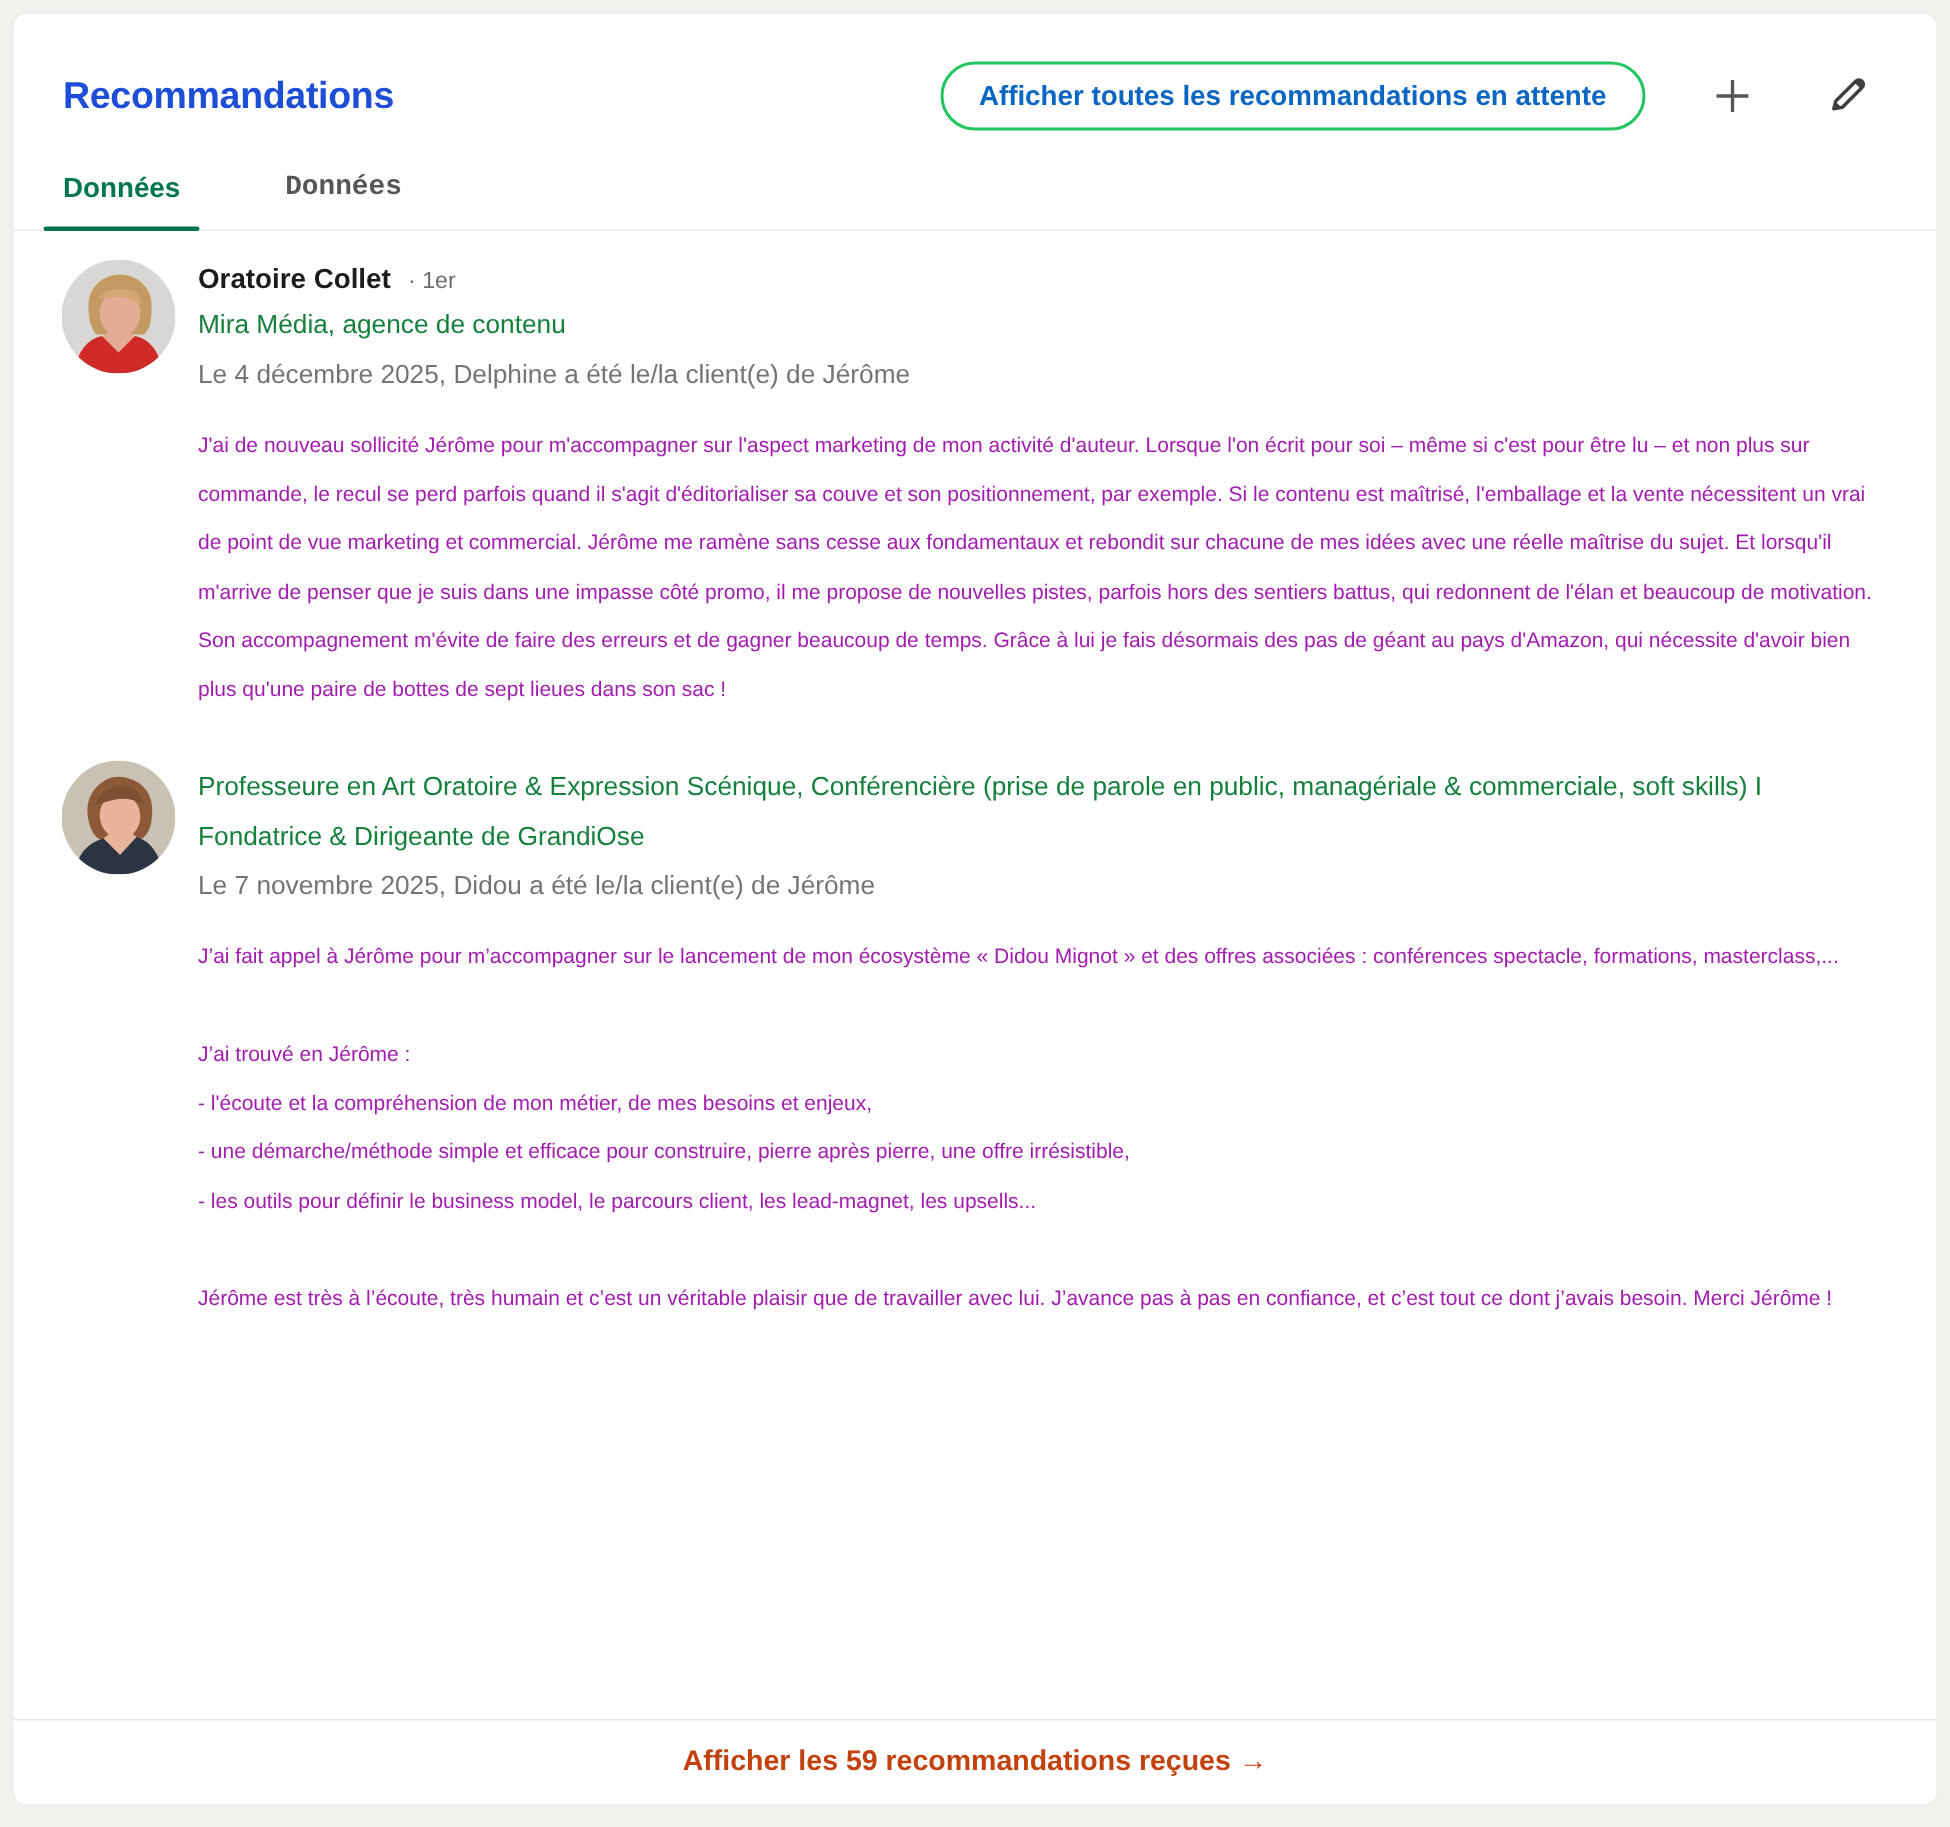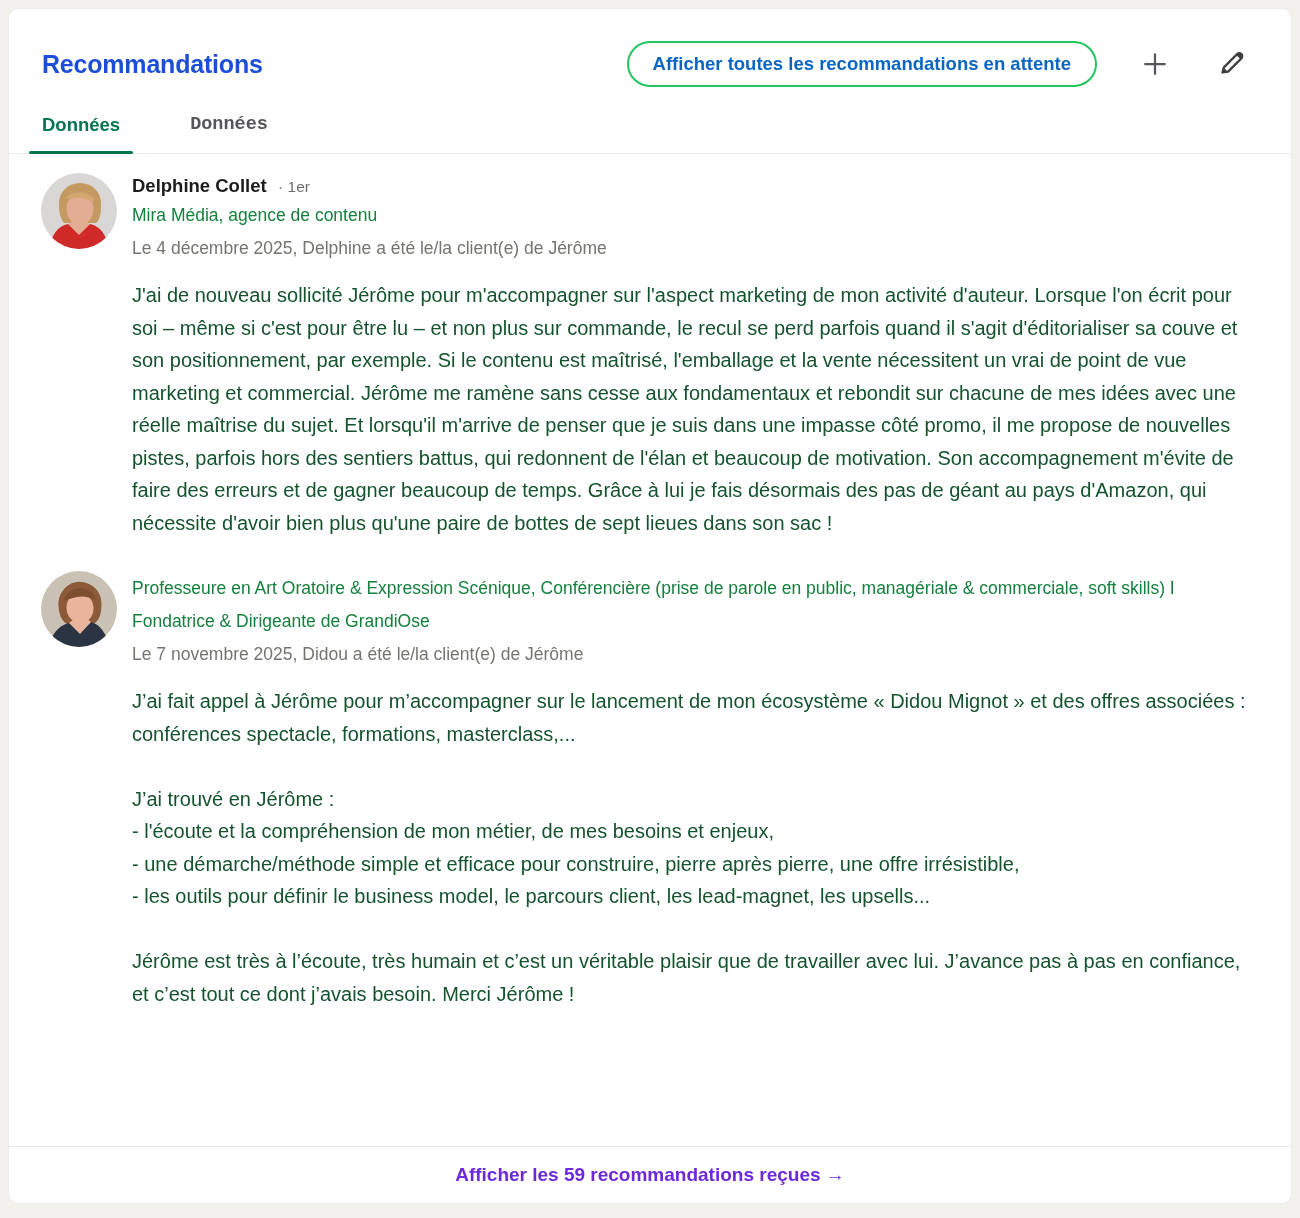--- a/index.html
+++ b/index.html
@@ -81,32 +81,32 @@
   }
   .avatar svg { display: block; }
   .rec-content { flex: 1; min-width: 0; margin-left: 15px; padding-top: 1px; }
   .name-row { line-height: 24px; }
   .rec-name { font-size: 18.5px; font-weight: 700; color: #1c1c1e; cursor: pointer; }
   .rec-degree { font-size: 15.5px; font-weight: 400; color: #6e6e6e; margin-left: 7px; }
   .rec-headline { font-size: 17.5px; color: #15803d; line-height: 33px; }
   .rec-context { font-size: 17.5px; color: #76746f; line-height: 33px; }
   .rec-body {
     margin-top: 14px;
-    font-size: 20px; line-height: 32.5px;
-    color: #14532d;
+    font-size: 14px; line-height: 32.5px;
+    color: #a21caf;
     white-space: pre-line;
     max-width: 1122px;
   }
   
   .card-footer {
     margin-top: auto; flex-shrink: 0;
     height: 57px;
     border-top: 1px solid #e9e7e4;
     display: flex; align-items: center; justify-content: center;
-    font-size: 19px; font-weight: 700; color: #6d28d9;
+    font-size: 19px; font-weight: 700; color: #c2410c;
     cursor: pointer;
   }
 </style>
 </head>
 <body>
 
 <div class="card">
 
   <div class="card-header">
     <h2 class="card-title">Recommandations</h2>
@@ -147,21 +147,21 @@
           <ellipse cx="39" cy="30" rx="21" ry="20" fill="#c59a62"></ellipse>
           <path d="M18 32 Q20 12 39 11 Q59 12 60 34 Q60 46 55 50 L23 50 Q18 44 18 32 Z" fill="#c59a62"></path>
           <ellipse cx="39" cy="36" rx="13.5" ry="15.5" fill="#e3ad93"></ellipse>
           <path d="M24 26 Q30 18 44 20 Q54 22 53 30 Q44 24 36 25 Q28 26 24 26 Z" fill="#d3a870"></path>
           <path d="M8 76 Q12 54 27 51 L38 58 L49 51 Q64 54 68 76 Z" fill="#cf2a27"></path>
           <path d="M27 51 L38 62 L49 51 L44 48 L32 48 Z" fill="#e3ad93"></path>
         </svg>
       </div>
       <div class="rec-content">
         <div class="name-row">
-          <span class="rec-name">Delphine Collet</span>
+          <span class="rec-name">Oratoire Collet</span>
           <span class="rec-degree">· 1er</span>
         </div>
         <div class="rec-headline">Mira Média, agence de contenu</div>
         <div class="rec-context">Le 4 décembre 2025, Delphine a été le/la client(e) de Jérôme</div>
         <div class="rec-body">J'ai de nouveau sollicité Jérôme pour m'accompagner sur l'aspect marketing de mon activité d'auteur. Lorsque l'on écrit pour soi – même si c'est pour être lu – et non plus sur commande, le recul se perd parfois quand il s'agit d'éditorialiser sa couve et son positionnement, par exemple. Si le contenu est maîtrisé, l'emballage et la vente nécessitent un vrai de point de vue marketing et commercial. Jérôme me ramène sans cesse aux fondamentaux et rebondit sur chacune de mes idées avec une réelle maîtrise du sujet. Et lorsqu'il m'arrive de penser que je suis dans une impasse côté promo, il me propose de nouvelles pistes, parfois hors des sentiers battus, qui redonnent de l'élan et beaucoup de motivation. Son accompagnement m'évite de faire des erreurs et de gagner beaucoup de temps. Grâce à lui je fais désormais des pas de géant au pays d'Amazon, qui nécessite d'avoir bien plus qu'une paire de bottes de sept lieues dans son sac !</div>
       </div>
     </div>
 
     <div class="rec-entry">
       <div class="avatar">

